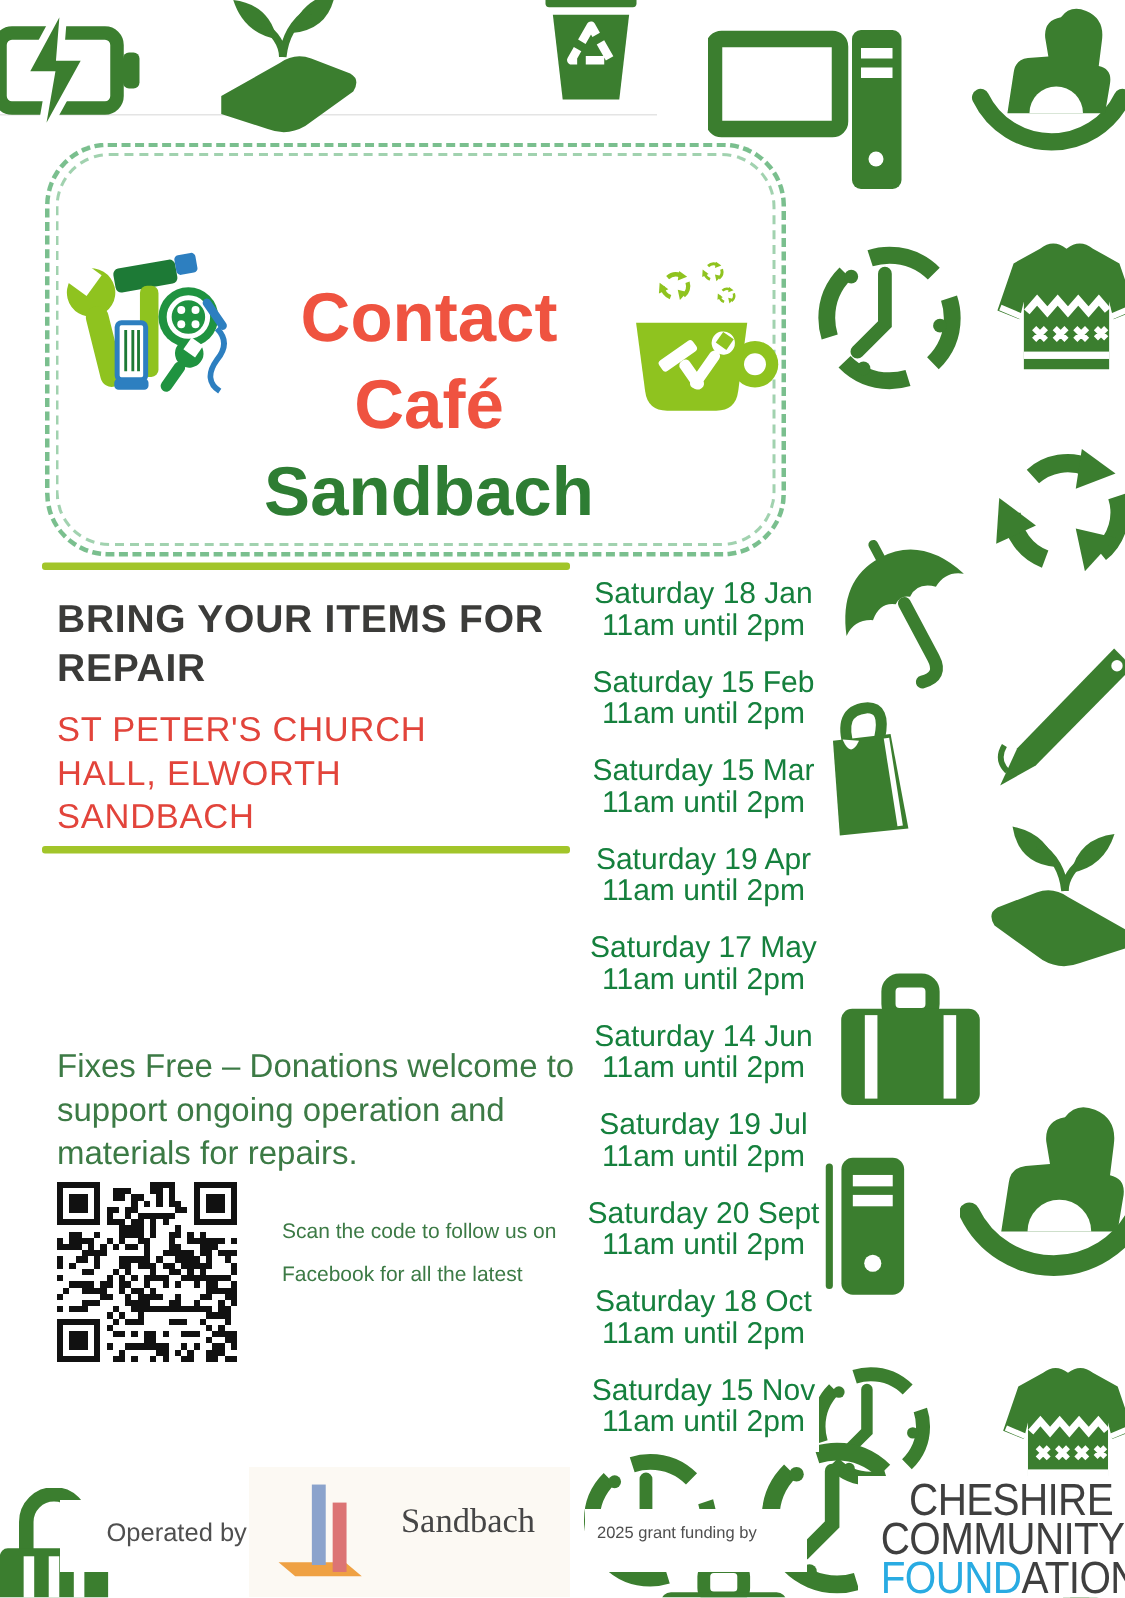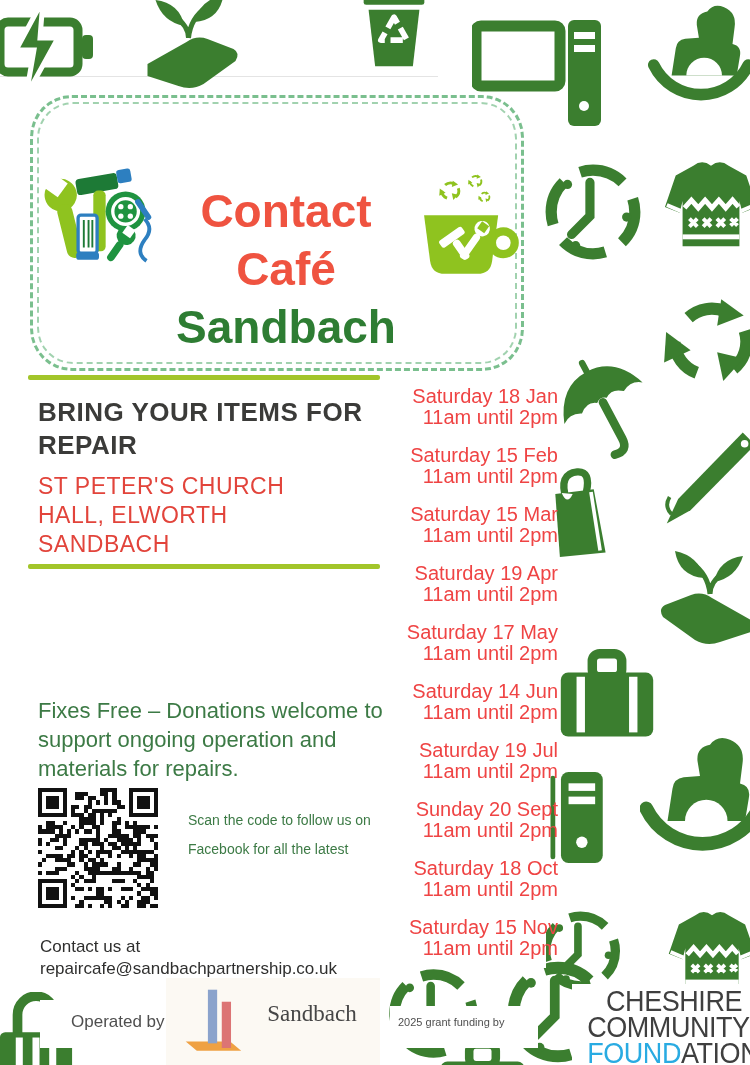--- a/index.html
+++ b/index.html
@@ -18,21 +18,21 @@
   .logo-line1{color:var(--logo-red);}
   .logo-line2{color:var(--logo-green);}
   .rule{position:absolute;left:28px;width:352px;height:5px;background:var(--lime);z-index:2;border-radius:2px;}
   .h-bring{left:38px;top:396px;width:348px;font-size:26px;line-height:33px;color:var(--text-dark);letter-spacing:.5px;font-weight:bold;}
   .h-venue{left:38px;top:472px;width:268px;font-size:23px;line-height:29px;color:var(--body-red);letter-spacing:.5px;}
   .h-join{left:38px;top:584px;width:340px;font-size:26px;line-height:34px;color:var(--body-red);letter-spacing:.3px;}
   .h-fixes{left:38px;top:696px;width:352px;font-size:22px;line-height:29px;color:var(--body-green);}
   .h-scan{left:188px;top:806px;width:200px;font-size:14px;line-height:29px;color:var(--body-green);}
   .h-contact{left:40px;top:936px;width:364px;font-size:17px;line-height:22px;color:#2f2f2e;}
   #qr-wrap{left:38px;top:788px;width:120px;height:120px;}
-  #dates-col{left:380px;top:386px;width:178px;text-align:right;color:#ef4444;}
+  #dates-col{left:380px;top:386px;width:178px;text-align:center;color:#15803d;}
   .date-item{margin-bottom:17px;}
   .d1,.d2{font-size:20px;line-height:21px;}
   
   .f-operated{left:57px;top:1012px;font-size:17px;color:#4f4f4f;margin-left:14px;}
   .f-funding{left:398px;top:1016px;font-size:11px;color:#4f4f4f;}
   #partner-text{left:248px;top:1000px;width:128px;text-align:center;
     font-family:"Liberation Serif",serif;font-size:23px;line-height:27px;color:#464646;}
   #foundation{right:8px;top:988px;width:172px;text-align:right;font-size:30px;line-height:26px;
     color:#3f3f3f;letter-spacing:-.5px;transform:scaleX(.9);transform-origin:right;}
   #foundation .blue{color:var(--foundation-blue);}
@@ -276,24 +276,20 @@
   <div class="rule" style="top:564px"></div>
   <div class="content h-fixes">Fixes Free – Donations welcome to support ongoing operation and materials for repairs.</div>
 
   <div class="content" id="qr-wrap">
     <svg viewBox="0 0 29 29" width="120" height="120" shape-rendering="crispEdges" id="qr-svg">
         <path d="M0 0h1v1h-1zM1 0h1v1h-1zM2 0h1v1h-1zM3 0h1v1h-1zM4 0h1v1h-1zM5 0h1v1h-1zM6 0h1v1h-1zM15 0h1v1h-1zM16 0h1v1h-1zM17 0h1v1h-1zM18 0h1v1h-1zM22 0h1v1h-1zM23 0h1v1h-1zM24 0h1v1h-1zM25 0h1v1h-1zM26 0h1v1h-1zM27 0h1v1h-1zM28 0h1v1h-1zM0 1h1v1h-1zM6 1h1v1h-1zM9 1h1v1h-1zM10 1h1v1h-1zM11 1h1v1h-1zM15 1h1v1h-1zM16 1h1v1h-1zM18 1h1v1h-1zM22 1h1v1h-1zM28 1h1v1h-1zM0 2h1v1h-1zM2 2h1v1h-1zM3 2h1v1h-1zM4 2h1v1h-1zM6 2h1v1h-1zM9 2h1v1h-1zM10 2h1v1h-1zM12 2h1v1h-1zM13 2h1v1h-1zM16 2h1v1h-1zM18 2h1v1h-1zM22 2h1v1h-1zM24 2h1v1h-1zM25 2h1v1h-1zM26 2h1v1h-1zM28 2h1v1h-1zM0 3h1v1h-1zM2 3h1v1h-1zM3 3h1v1h-1zM4 3h1v1h-1zM6 3h1v1h-1zM12 3h1v1h-1zM14 3h1v1h-1zM16 3h1v1h-1zM18 3h1v1h-1zM19 3h1v1h-1zM22 3h1v1h-1zM24 3h1v1h-1zM25 3h1v1h-1zM26 3h1v1h-1zM28 3h1v1h-1zM0 4h1v1h-1zM2 4h1v1h-1zM3 4h1v1h-1zM4 4h1v1h-1zM6 4h1v1h-1zM8 4h1v1h-1zM9 4h1v1h-1zM11 4h1v1h-1zM12 4h1v1h-1zM19 4h1v1h-1zM20 4h1v1h-1zM22 4h1v1h-1zM24 4h1v1h-1zM25 4h1v1h-1zM26 4h1v1h-1zM28 4h1v1h-1zM0 5h1v1h-1zM6 5h1v1h-1zM8 5h1v1h-1zM11 5h1v1h-1zM13 5h1v1h-1zM14 5h1v1h-1zM15 5h1v1h-1zM16 5h1v1h-1zM17 5h1v1h-1zM18 5h1v1h-1zM22 5h1v1h-1zM28 5h1v1h-1zM0 6h1v1h-1zM1 6h1v1h-1zM2 6h1v1h-1zM3 6h1v1h-1zM4 6h1v1h-1zM5 6h1v1h-1zM6 6h1v1h-1zM8 6h1v1h-1zM9 6h1v1h-1zM10 6h1v1h-1zM12 6h1v1h-1zM13 6h1v1h-1zM15 6h1v1h-1zM17 6h1v1h-1zM22 6h1v1h-1zM23 6h1v1h-1zM24 6h1v1h-1zM25 6h1v1h-1zM26 6h1v1h-1zM27 6h1v1h-1zM28 6h1v1h-1zM10 7h1v1h-1zM11 7h1v1h-1zM12 7h1v1h-1zM13 7h1v1h-1zM15 7h1v1h-1zM19 7h1v1h-1zM2 8h1v1h-1zM3 8h1v1h-1zM6 8h1v1h-1zM10 8h1v1h-1zM11 8h1v1h-1zM12 8h1v1h-1zM13 8h1v1h-1zM15 8h1v1h-1zM18 8h1v1h-1zM19 8h1v1h-1zM21 8h1v1h-1zM23 8h1v1h-1zM0 9h1v1h-1zM2 9h1v1h-1zM3 9h1v1h-1zM4 9h1v1h-1zM5 9h1v1h-1zM8 9h1v1h-1zM10 9h1v1h-1zM13 9h1v1h-1zM14 9h1v1h-1zM18 9h1v1h-1zM21 9h1v1h-1zM22 9h1v1h-1zM23 9h1v1h-1zM24 9h1v1h-1zM25 9h1v1h-1zM26 9h1v1h-1zM28 9h1v1h-1zM0 10h1v1h-1zM1 10h1v1h-1zM2 10h1v1h-1zM3 10h1v1h-1zM5 10h1v1h-1zM7 10h1v1h-1zM9 10h1v1h-1zM11 10h1v1h-1zM12 10h1v1h-1zM14 10h1v1h-1zM18 10h1v1h-1zM19 10h1v1h-1zM23 10h1v1h-1zM24 10h1v1h-1zM25 10h1v1h-1zM4 11h1v1h-1zM5 11h1v1h-1zM6 11h1v1h-1zM7 11h1v1h-1zM14 11h1v1h-1zM17 11h1v1h-1zM18 11h1v1h-1zM19 11h1v1h-1zM20 11h1v1h-1zM21 11h1v1h-1zM23 11h1v1h-1zM24 11h1v1h-1zM26 11h1v1h-1zM27 11h1v1h-1zM28 11h1v1h-1zM0 12h1v1h-1zM3 12h1v1h-1zM4 12h1v1h-1zM6 12h1v1h-1zM10 12h1v1h-1zM11 12h1v1h-1zM12 12h1v1h-1zM13 12h1v1h-1zM14 12h1v1h-1zM16 12h1v1h-1zM19 12h1v1h-1zM20 12h1v1h-1zM21 12h1v1h-1zM22 12h1v1h-1zM24 12h1v1h-1zM27 12h1v1h-1zM0 13h1v1h-1zM2 13h1v1h-1zM6 13h1v1h-1zM10 13h1v1h-1zM11 13h1v1h-1zM13 13h1v1h-1zM14 13h1v1h-1zM15 13h1v1h-1zM17 13h1v1h-1zM18 13h1v1h-1zM20 13h1v1h-1zM21 13h1v1h-1zM22 13h1v1h-1zM23 13h1v1h-1zM24 13h1v1h-1zM28 13h1v1h-1zM4 14h1v1h-1zM5 14h1v1h-1zM9 14h1v1h-1zM11 14h1v1h-1zM15 14h1v1h-1zM18 14h1v1h-1zM19 14h1v1h-1zM21 14h1v1h-1zM23 14h1v1h-1zM28 14h1v1h-1zM0 15h1v1h-1zM8 15h1v1h-1zM10 15h1v1h-1zM12 15h1v1h-1zM14 15h1v1h-1zM15 15h1v1h-1zM16 15h1v1h-1zM17 15h1v1h-1zM20 15h1v1h-1zM21 15h1v1h-1zM22 15h1v1h-1zM23 15h1v1h-1zM24 15h1v1h-1zM25 15h1v1h-1zM26 15h1v1h-1zM27 15h1v1h-1zM2 16h1v1h-1zM3 16h1v1h-1zM4 16h1v1h-1zM5 16h1v1h-1zM7 16h1v1h-1zM8 16h1v1h-1zM10 16h1v1h-1zM11 16h1v1h-1zM14 16h1v1h-1zM17 16h1v1h-1zM19 16h1v1h-1zM22 16h1v1h-1zM24 16h1v1h-1zM25 16h1v1h-1zM28 16h1v1h-1zM1 17h1v1h-1zM4 17h1v1h-1zM5 17h1v1h-1zM6 17h1v1h-1zM7 17h1v1h-1zM10 17h1v1h-1zM12 17h1v1h-1zM13 17h1v1h-1zM15 17h1v1h-1zM24 17h1v1h-1zM25 17h1v1h-1zM26 17h1v1h-1zM27 17h1v1h-1zM28 17h1v1h-1zM0 18h1v1h-1zM7 18h1v1h-1zM8 18h1v1h-1zM11 18h1v1h-1zM13 18h1v1h-1zM14 18h1v1h-1zM15 18h1v1h-1zM16 18h1v1h-1zM19 18h1v1h-1zM23 18h1v1h-1zM24 18h1v1h-1zM27 18h1v1h-1zM28 18h1v1h-1zM4 19h1v1h-1zM5 19h1v1h-1zM6 19h1v1h-1zM11 19h1v1h-1zM12 19h1v1h-1zM13 19h1v1h-1zM14 19h1v1h-1zM18 19h1v1h-1zM19 19h1v1h-1zM22 19h1v1h-1zM26 19h1v1h-1zM28 19h1v1h-1zM0 20h1v1h-1zM2 20h1v1h-1zM3 20h1v1h-1zM4 20h1v1h-1zM9 20h1v1h-1zM12 20h1v1h-1zM13 20h1v1h-1zM14 20h1v1h-1zM15 20h1v1h-1zM16 20h1v1h-1zM17 20h1v1h-1zM18 20h1v1h-1zM19 20h1v1h-1zM20 20h1v1h-1zM21 20h1v1h-1zM22 20h1v1h-1zM23 20h1v1h-1zM24 20h1v1h-1zM26 20h1v1h-1zM27 20h1v1h-1zM8 21h1v1h-1zM10 21h1v1h-1zM13 21h1v1h-1zM24 21h1v1h-1zM25 21h1v1h-1zM26 21h1v1h-1zM27 21h1v1h-1zM0 22h1v1h-1zM1 22h1v1h-1zM2 22h1v1h-1zM3 22h1v1h-1zM4 22h1v1h-1zM5 22h1v1h-1zM6 22h1v1h-1zM9 22h1v1h-1zM11 22h1v1h-1zM12 22h1v1h-1zM13 22h1v1h-1zM18 22h1v1h-1zM19 22h1v1h-1zM20 22h1v1h-1zM23 22h1v1h-1zM27 22h1v1h-1zM0 23h1v1h-1zM6 23h1v1h-1zM8 23h1v1h-1zM24 23h1v1h-1zM26 23h1v1h-1zM0 24h1v1h-1zM2 24h1v1h-1zM3 24h1v1h-1zM4 24h1v1h-1zM6 24h1v1h-1zM9 24h1v1h-1zM10 24h1v1h-1zM12 24h1v1h-1zM14 24h1v1h-1zM15 24h1v1h-1zM17 24h1v1h-1zM20 24h1v1h-1zM21 24h1v1h-1zM22 24h1v1h-1zM25 24h1v1h-1zM26 24h1v1h-1zM27 24h1v1h-1zM28 24h1v1h-1zM0 25h1v1h-1zM2 25h1v1h-1zM3 25h1v1h-1zM4 25h1v1h-1zM6 25h1v1h-1zM14 25h1v1h-1zM15 25h1v1h-1zM24 25h1v1h-1zM27 25h1v1h-1zM28 25h1v1h-1zM0 26h1v1h-1zM2 26h1v1h-1zM3 26h1v1h-1zM4 26h1v1h-1zM6 26h1v1h-1zM8 26h1v1h-1zM11 26h1v1h-1zM12 26h1v1h-1zM13 26h1v1h-1zM14 26h1v1h-1zM15 26h1v1h-1zM16 26h1v1h-1zM17 26h1v1h-1zM20 26h1v1h-1zM22 26h1v1h-1zM25 26h1v1h-1zM26 26h1v1h-1zM28 26h1v1h-1zM0 27h1v1h-1zM6 27h1v1h-1zM10 27h1v1h-1zM16 27h1v1h-1zM17 27h1v1h-1zM19 27h1v1h-1zM21 27h1v1h-1zM24 27h1v1h-1zM25 27h1v1h-1zM26 27h1v1h-1zM0 28h1v1h-1zM1 28h1v1h-1zM2 28h1v1h-1zM3 28h1v1h-1zM4 28h1v1h-1zM5 28h1v1h-1zM6 28h1v1h-1zM9 28h1v1h-1zM10 28h1v1h-1zM12 28h1v1h-1zM15 28h1v1h-1zM17 28h1v1h-1zM20 28h1v1h-1zM21 28h1v1h-1zM24 28h1v1h-1zM25 28h1v1h-1zM27 28h1v1h-1zM28 28h1v1h-1z" fill="#111"></path>
       </svg>
   </div>
   <div class="content h-scan">Scan the code to follow us on Facebook for all the latest</div>
 
-  <div class="content h-contact">
-    <div>Contact us at</div>
-    <div>repaircafe@sandbachpartnership.co.uk</div>
-  </div>
 
   <div class="content" id="dates-col">
       <div class="date-item">
         <div class="d1">Saturday 18 Jan</div>
         <div class="d2">11am until 2pm</div>
       </div>
       <div class="date-item">
         <div class="d1">Saturday 15 Feb</div>
         <div class="d2">11am until 2pm</div>
       </div>
@@ -311,21 +307,21 @@
       </div>
       <div class="date-item">
         <div class="d1">Saturday 14 Jun</div>
         <div class="d2">11am until 2pm</div>
       </div>
       <div class="date-item">
         <div class="d1">Saturday 19 Jul</div>
         <div class="d2">11am until 2pm</div>
       </div>
       <div class="date-item">
-        <div class="d1">Sunday 20 Sept</div>
+        <div class="d1">Saturday 20 Sept</div>
         <div class="d2">11am until 2pm</div>
       </div>
       <div class="date-item">
         <div class="d1">Saturday 18 Oct</div>
         <div class="d2">11am until 2pm</div>
       </div>
       <div class="date-item">
         <div class="d1">Saturday 15 Nov</div>
         <div class="d2">11am until 2pm</div>
       </div>

